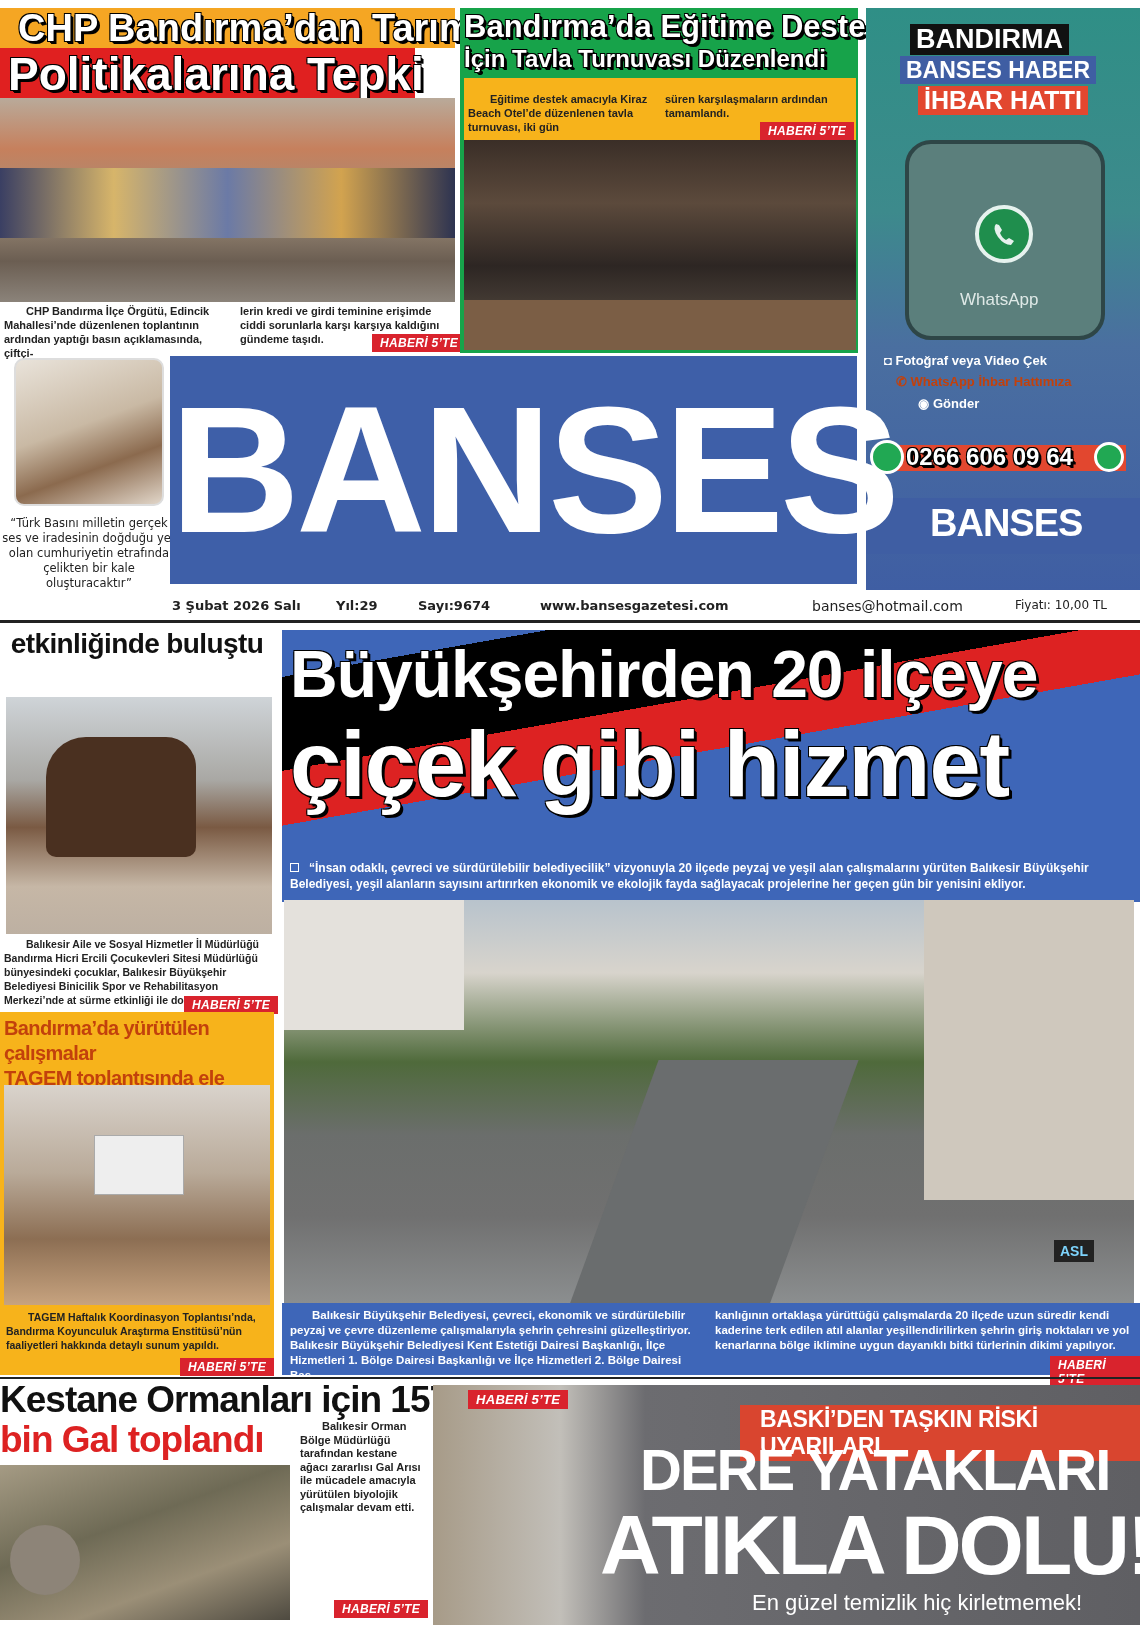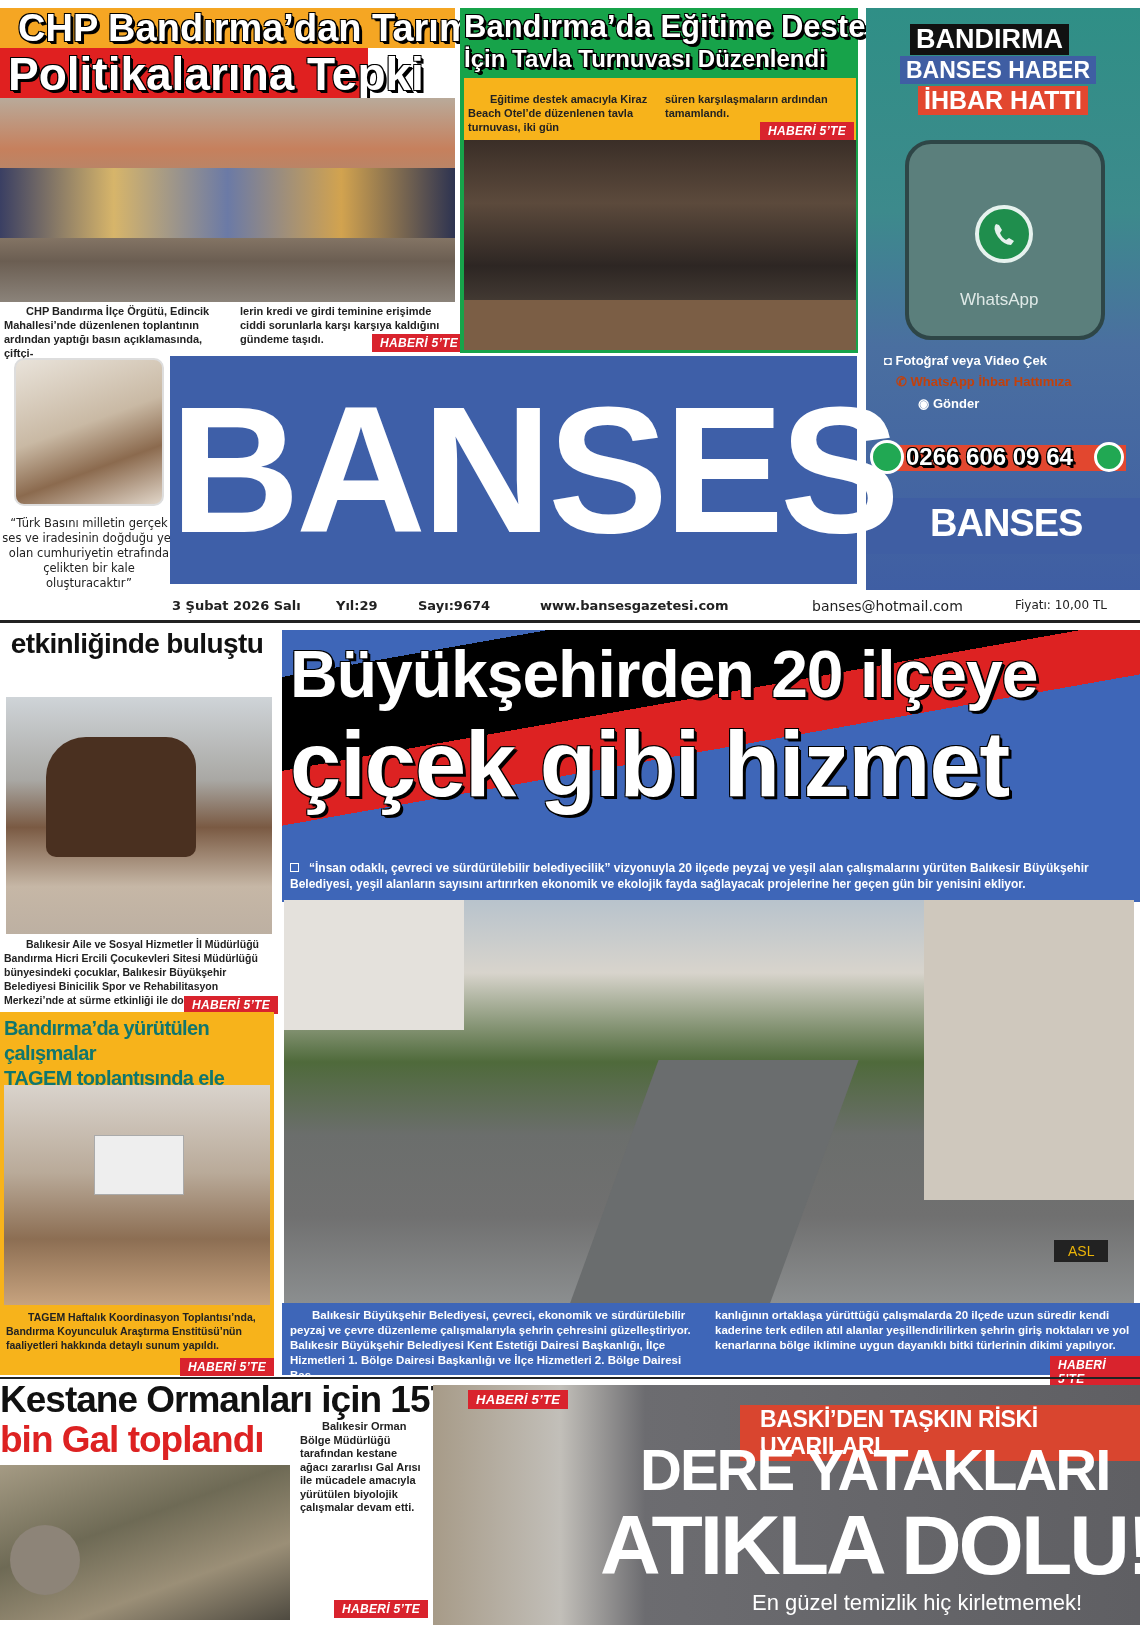--- a/index.html
+++ b/index.html
@@ -5,21 +5,21 @@
 *{box-sizing:border-box;margin:0;padding:0}
 body{width:1140px;height:1625px;background:#fff;font-family:"Liberation Sans",sans-serif;position:relative;overflow:hidden;color:#111}
 .abs{position:absolute}
 .photo{position:absolute;overflow:hidden}
 .outline-white{color:#fff;font-weight:bold;text-shadow:2px 2px 0 #000,-1px -1px 0 #000,1px -1px 0 #000,-1px 1px 0 #000,3px 3px 0 #000}
 .haberi{position:absolute;background:#d9232d;color:#fff;font-style:italic;font-weight:bold;font-size:12px;padding:2px 8px;letter-spacing:.3px}
 .body-txt{font-size:11.5px;font-weight:bold;line-height:14px;color:#222}
 .ind{text-indent:22px}
 
 #s1-head1{left:0;top:8px;width:455px;height:40px;background:#f5a623;font-size:38px;line-height:40px;padding-left:18px;white-space:nowrap;font-family:"Liberation Sans",sans-serif}
-#s1-head2{left:0;top:48px;width:368px;height:50px;background:#e02020;font-size:46px;line-height:52px;padding-left:8px;white-space:nowrap}
+#s1-head2{left:0;top:48px;width:415px;height:50px;background:#e02020;font-size:46px;line-height:52px;padding-left:8px;white-space:nowrap}
 #s1-photo{left:0;top:98px;width:455px;height:204px;background:linear-gradient(180deg,#b9aa9a 0%,#c6805d 25%,#a08e7a 55%,#6b5e52 80%,#8b837a 100%)}
 
 #s2-box{left:460px;top:8px;width:398px;height:345px;background:#17a34a}
 #s2-head1{left:464px;top:10px;width:392px;font-size:31px;line-height:34px;white-space:nowrap}
 #s2-head2{left:464px;top:45px;width:392px;font-size:24px;line-height:28px;white-space:nowrap}
 #s2-yellow{left:464px;top:78px;width:392px;height:62px;background:#f7b31b}
 #s2-photo{left:464px;top:140px;width:392px;height:210px;background:linear-gradient(180deg,#3a2e27 0%,#5c4a3c 30%,#2d2623 60%,#615549 100%)}
 
 #ad{left:866px;top:8px;width:274px;height:582px;background:linear-gradient(180deg,#2f8f86 0%,#3d8a8c 35%,#4a6fa0 58%,#3f5ea3 100%)}
 .ad-tag{position:absolute;font-weight:bold;color:#fff;text-align:center;padding:0 6px;font-size:27px;line-height:31px}
@@ -31,21 +31,21 @@
 
 #mast{left:170px;top:356px;width:687px;height:228px;background:#3e5fa8}
 #mast-logo{left:170px;top:356px;width:687px;height:228px;color:#fff;font-size:180px;font-weight:bold;line-height:228px;text-align:center;letter-spacing:-4px}
 
 .info{position:absolute;top:598px;font-size:13px;font-weight:bold;color:#222;font-family:"DejaVu Sans",sans-serif}
 #rule1{left:0;top:620px;width:1140px;height:3px;background:#222}
 
 #l1-head{left:0;top:626px;width:274px;text-align:center;font-weight:bold;color:#111;letter-spacing:-.6px}
 #l1-photo{left:6px;top:697px;width:266px;height:237px;background:linear-gradient(180deg,#cfd4d8 0%,#a9a8a4 35%,#7a5a43 55%,#c6b7a6 80%,#bdb0a2 100%)}
 #l2-box{left:0;top:1012px;width:274px;height:363px;background:#f7b31b}
-#l2-head{left:4px;top:1016px;width:270px;font-weight:bold;letter-spacing:-.6px;color:#0f766e;font-size:20px;line-height:25px}
+#l2-head{left:4px;top:1016px;width:270px;font-weight:bold;letter-spacing:-.6px;color:#c2410c;font-size:20px;line-height:25px}
 #l2-photo{left:4px;top:1085px;width:266px;height:220px;background:linear-gradient(180deg,#d9d3cc 0%,#b9aa99 40%,#8c6e53 70%,#c7a37f 100%)}
 
 #m-band{left:282px;top:630px;width:858px;height:240px;background:linear-gradient(170deg,#3e66b8 0%,#3e66b8 12%,#000 12%,#000 36%,#d22 36%,#d22 50%,#3e66b8 50%,#3e66b8 100%)}
 #m-head1{left:290px;top:636px;font-size:66px;line-height:76px;white-space:nowrap;letter-spacing:-1px}
 #m-head2{left:290px;top:712px;font-size:92px;line-height:104px;white-space:nowrap;letter-spacing:-1px}
 #m-lead{left:282px;top:858px;width:858px;height:44px;background:#3e66b8;color:#fff;font-size:12px;font-weight:bold;line-height:16px;padding:2px 8px}
 #m-photo{left:284px;top:900px;width:850px;height:405px;background:linear-gradient(180deg,#b8c3cc 0%,#d8d4cc 18%,#4f6a3b 40%,#6b6e6c 58%,#707070 78%,#8c8f90 100%)}
 #m-cap{left:282px;top:1303px;width:858px;height:72px;background:#3e66b8}
 .m-cap-col{position:absolute;top:1308px;color:#fff;font-size:11.5px;font-weight:bold;line-height:15px}
 
@@ -141,21 +141,21 @@
 <div class="abs" id="m-band"></div>
 <div class="abs outline-white" id="m-head1">Büyükşehirden 20 ilçeye</div>
 <div class="abs outline-white" id="m-head2">çiçek gibi hizmet</div>
 <div class="abs" id="m-lead">
   <span style="display:inline-block;width:9px;height:9px;border:1.5px solid #fff;margin-right:10px"></span><span>“İnsan odaklı, çevreci ve sürdürülebilir belediyecilik” vizyonuyla 20 ilçede peyzaj ve yeşil alan çalışmalarını yürüten Balıkesir Büyükşehir Belediyesi, yeşil alanların sayısını artırırken ekonomik ve ekolojik fayda sağlayacak projelerine her geçen gün bir yenisini ekliyor.</span>
 </div>
 <div class="photo" id="m-photo">
   <div class="abs" style="left:330px;top:160px;width:200px;height:245px;background:#6a6d6e;transform:skewX(-20deg)"></div>
   <div class="abs" style="left:0;top:0;width:180px;height:130px;background:#e4e1dc"></div>
   <div class="abs" style="left:640px;top:0;width:210px;height:300px;background:#cfc8bd"></div>
-  <div class="abs" style="left:770px;top:340px;background:#222;color:#eab308;font-weight:normal;font-size:14px;padding:3px 14px">ASL</div>
+  <div class="abs" style="left:770px;top:340px;background:#222;color:#7dd3fc;font-weight:bold;font-size:14px;padding:3px 6px">ASL</div>
 </div>
 <div class="abs" id="m-cap"></div>
 <div class="m-cap-col ind" style="left:290px;width:410px">Balıkesir Büyükşehir Belediyesi, çevreci, ekonomik ve sürdürülebilir peyzaj ve çevre düzenleme çalışmalarıyla şehrin çehresini güzelleştiriyor. Balıkesir Büyükşehir Belediyesi Kent Estetiği Dairesi Başkanlığı, İlçe Hizmetleri 1. Bölge Dairesi Başkanlığı ve İlçe Hizmetleri 2. Bölge Dairesi Baş-</div>
 <div class="m-cap-col" style="left:715px;width:420px">kanlığının ortaklaşa yürüttüğü çalışmalarda 20 ilçede uzun süredir kendi kaderine terk edilen atıl alanlar yeşillendirilirken şehrin giriş noktaları ve yol kenarlarına bölge iklimine uygun dayanıklı bitki türlerinin dikimi yapılıyor.</div>
 <div class="haberi" style="left:1050px;top:1356px">HABERİ 5’TE</div>
 
 <div class="abs" id="rule2"></div>
 <div class="abs" id="b-head1">Kestane Ormanları için 157</div>
 <div class="abs" id="b-head2">bin Gal toplandı</div>
 <div class="photo" id="b-photo">

